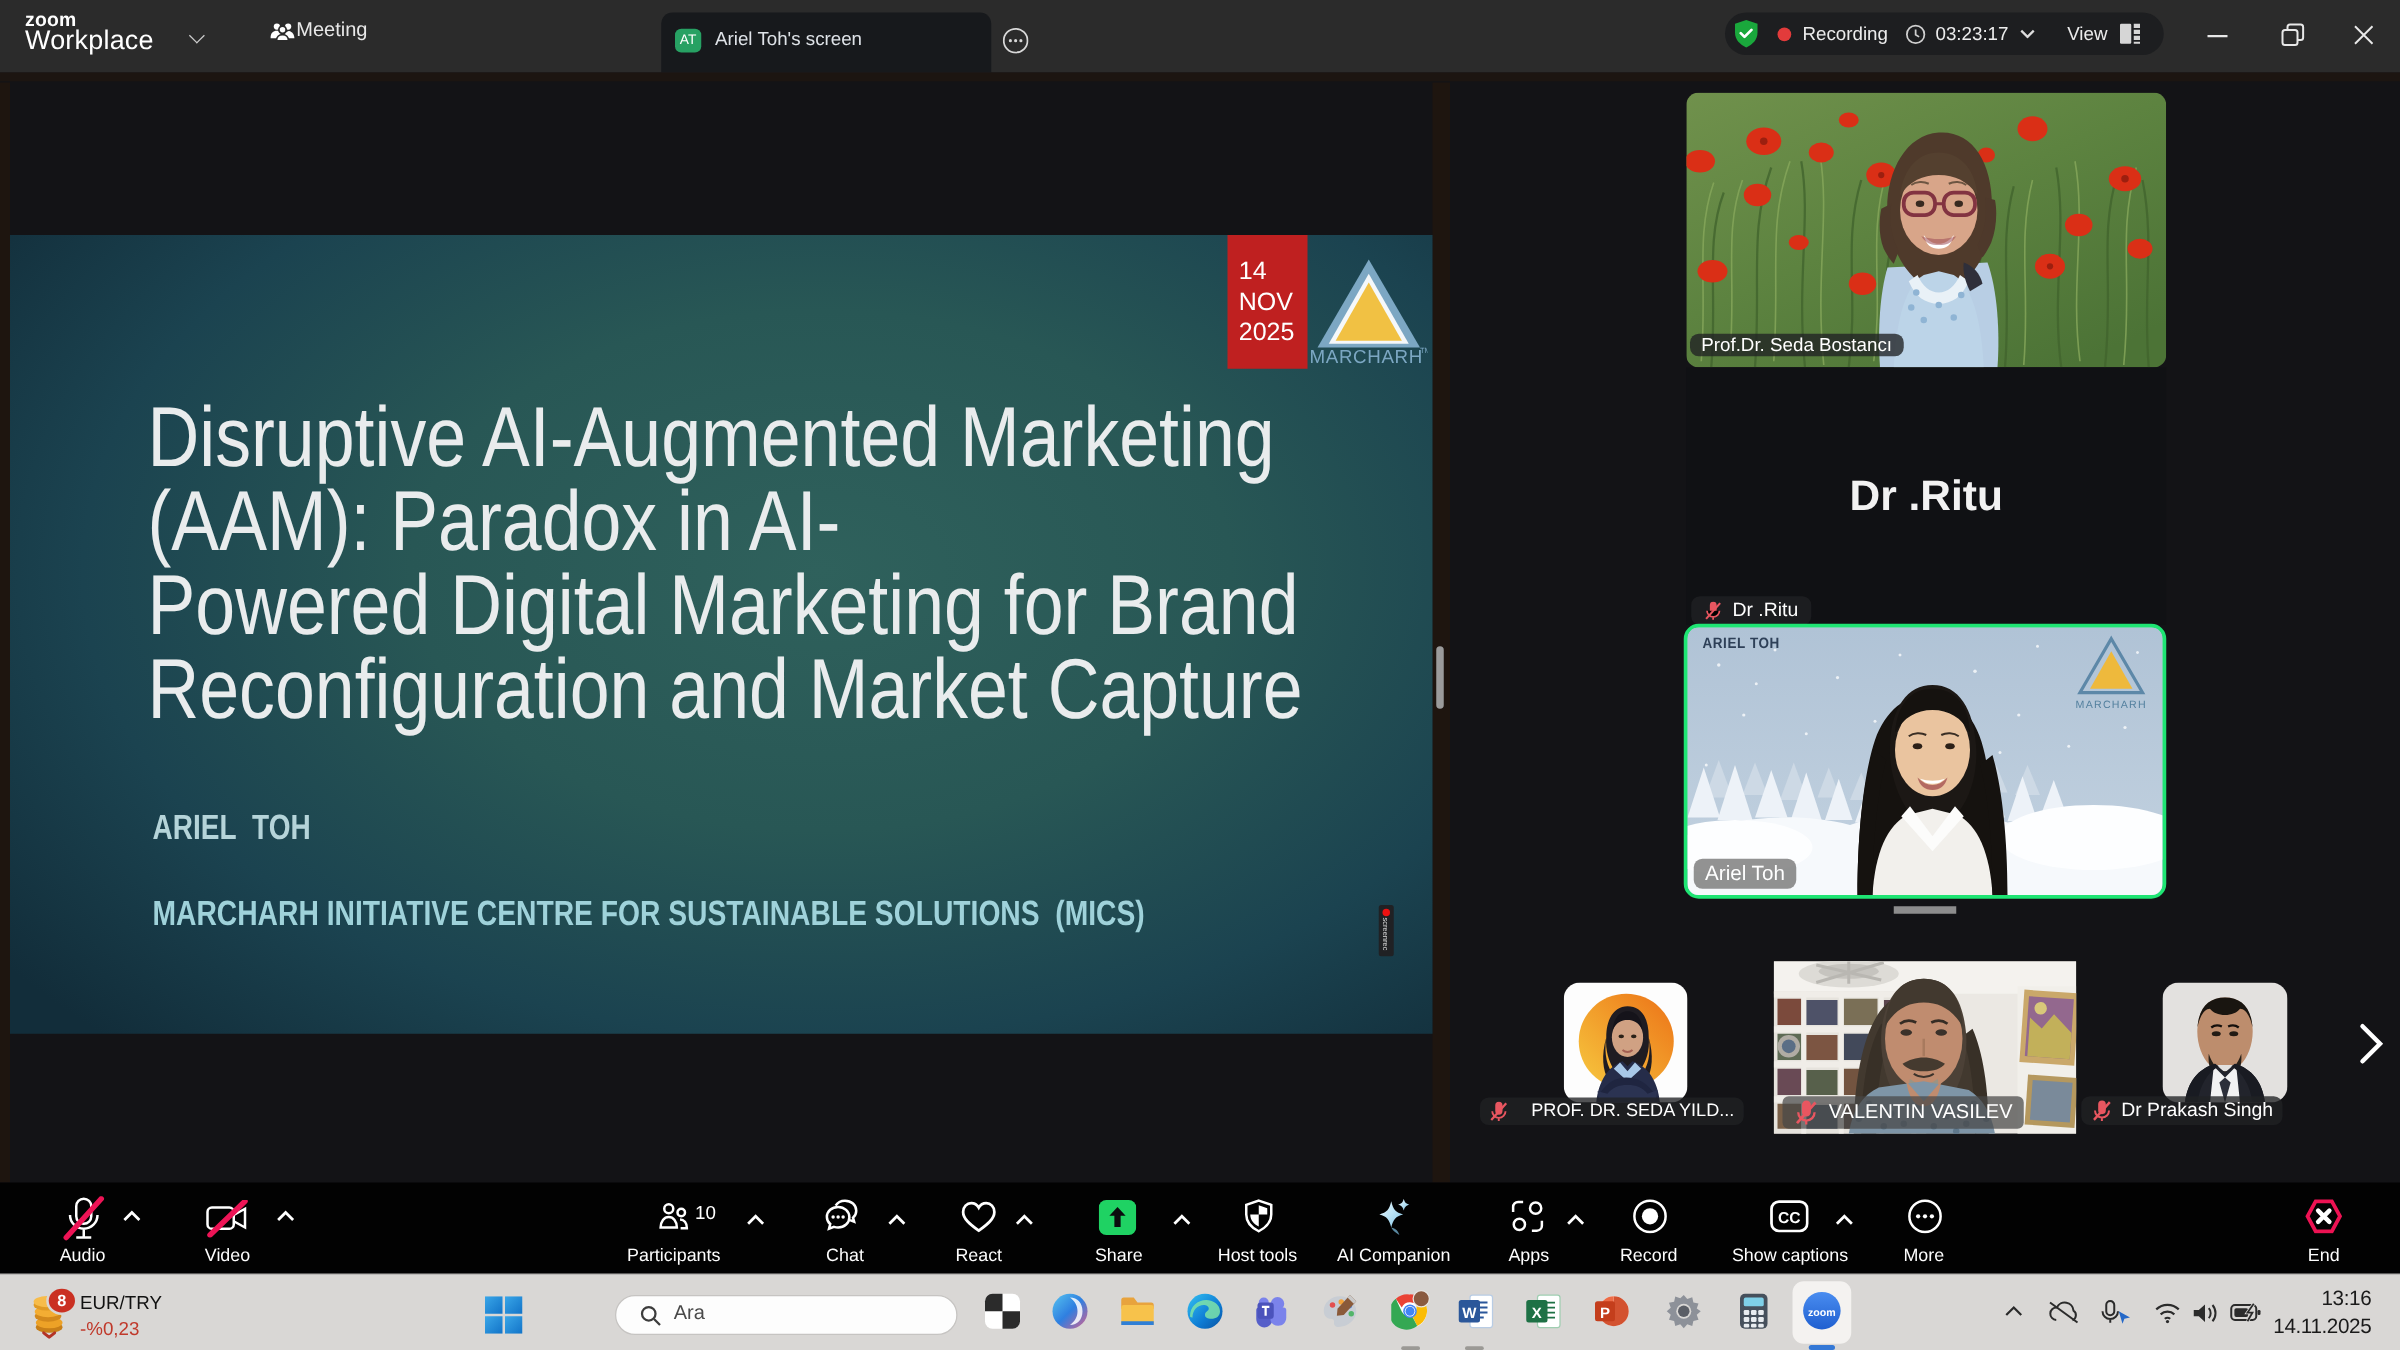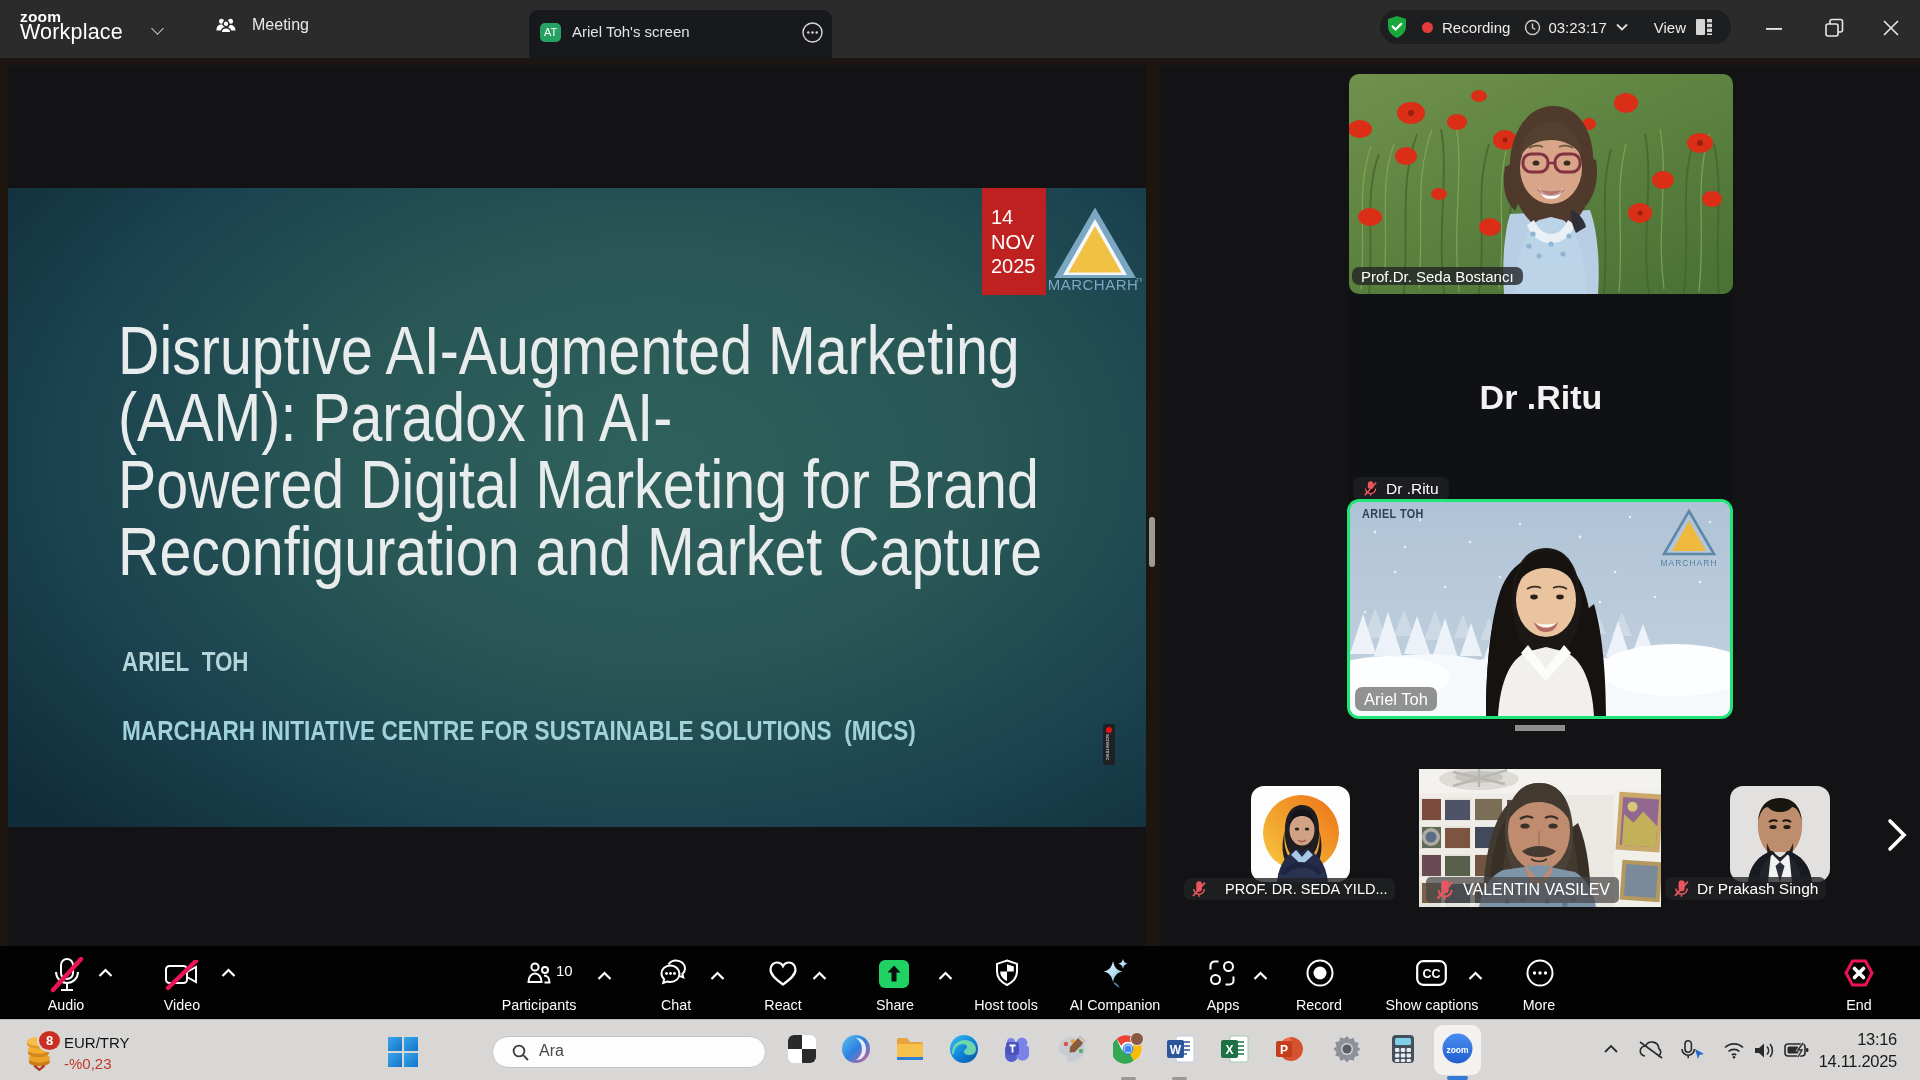--- a/index.html
+++ b/index.html
@@ -6,22 +6,22 @@
 html,body { width:1920px; height:1080px; overflow:hidden; background:#131316; font-family:"Liberation Sans", sans-serif; }
 .abs { position:absolute; }
 #stage { position:relative; width:1920px; height:1080px; }
 
 
 #topbar { left:0; top:0; width:1920px; height:58px; background:#2b2b2b; }
 #zlogo { left:20px; top:11px; color:#fff; }
 #zlogo .z1 { font-size:15.5px; font-weight:700; letter-spacing:.2px; line-height:11px;}
 #zlogo .z2 { font-size:21.5px; font-weight:400; line-height:21px; letter-spacing:.2px;}
 .chev-d { width:9px; height:9px; border-right:1.8px solid #ccc; border-bottom:1.8px solid #ccc; transform:rotate(45deg); }
-#meetTab { left:216px; top:16px; color:#e8e8e8; font-size:16px; display:flex; align-items:center; gap:16px;}
-#activeTab { left:529px; top:10px; width:303px; height:48px; background:#17191c; border-radius:9px 9px 0 0; }
+#meetTab { left:216px; top:16px; color:#e8e8e8; font-size:16px; display:flex; align-items:center; gap:1px;}
+#activeTab { left:529px; top:10px; width:264px; height:48px; background:#17191c; border-radius:9px 9px 0 0; }
 #atBadge { left:11px; top:13px; width:21px; height:19px; background:#27a163; border-radius:5px; color:#fff; font-size:11px; text-align:center; line-height:19px; font-weight:400;}
 #activeTab .tname { position:absolute; left:43px; top:13px; color:#dfe3e8; font-size:15px; }
 #recgrp { left:1380px; top:10px; width:351px; height:34px; background:#1d1e20; border-radius:17px; display:flex; align-items:center; color:#ececec; font-size:15px; }
 #winbtns { right:0; top:0; height:58px; display:flex; align-items:center; color:#e8e8e8; }
 #redband { left:0; top:58px; width:1920px; height:7px; background:#1c1511; }
 #lstrip { left:0; top:66px; width:8px; height:880px; background:#1e150f; }
 #rstrip { left:1146px; top:66px; width:14px; height:880px; background:#1e150f; }
 
 
 #slide { left:8px; top:188px; width:1138px; height:639px;

